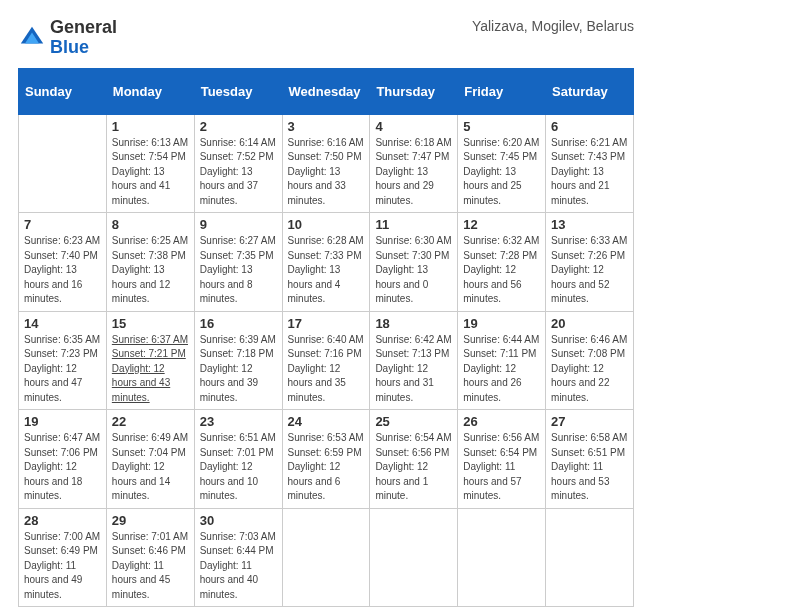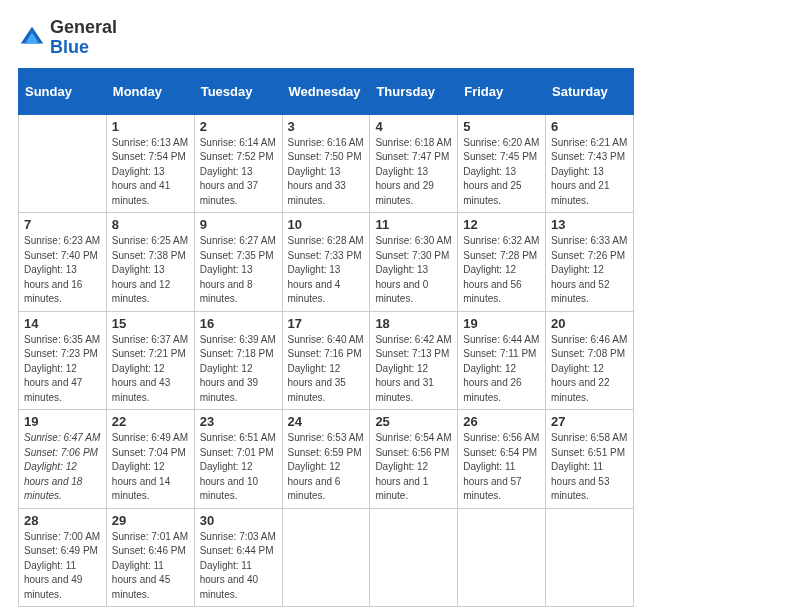--- a/index.html
+++ b/index.html
@@ -106,20 +106,21 @@
       <svg class="logo-icon" viewBox="0 0 40 40" xmlns="http://www.w3.org/2000/svg">
         <polygon points="20,4 36,28 4,28" fill="#1565c0"></polygon>
         <polygon points="20,12 30,28 10,28" fill="#42a5f5"></polygon>
       </svg>
       <div class="logo-text">
         <span class="general">General</span><br>
         <span class="blue">Blue</span>
       </div>
     </div>
     <div class="title-block">
+      <div class="location">Yalizava, Mogilev, Belarus</div>
     </div>
   </div>
 
   <table class="calendar">
     <thead>
       <tr>
         <th>Sunday</th>
         <th>Monday</th>
         <th>Tuesday</th>
         <th>Wednesday</th>
@@ -214,21 +215,21 @@
         </tr>
         <tr class="week-row">
           <td>
             <div class="day-number">14</div>
             <div class="day-info" style="white-space: pre-line;">Sunrise: 6:35 AM
 Sunset: 7:23 PM
 Daylight: 12 hours and 47 minutes.</div>
           </td>
           <td>
             <div class="day-number">15</div>
-            <div class="day-info" style="white-space: pre-line;">Sunrise: 6:37 AM
+            <div class="day-info" style="white-space: pre-line; text-decoration: underline;">Sunrise: 6:37 AM
 Sunset: 7:21 PM
 Daylight: 12 hours and 43 minutes.</div>
           </td>
           <td>
             <div class="day-number">16</div>
             <div class="day-info" style="white-space: pre-line;">Sunrise: 6:39 AM
 Sunset: 7:18 PM
 Daylight: 12 hours and 39 minutes.</div>
           </td>
           <td>
@@ -252,21 +253,21 @@
           <td>
             <div class="day-number">20</div>
             <div class="day-info" style="white-space: pre-line;">Sunrise: 6:46 AM
 Sunset: 7:08 PM
 Daylight: 12 hours and 22 minutes.</div>
           </td>
         </tr>
         <tr class="week-row">
           <td>
             <div class="day-number">19</div>
-            <div class="day-info" style="white-space: pre-line; font-style: italic;">Sunrise: 6:47 AM
+            <div class="day-info" style="white-space: pre-line;">Sunrise: 6:47 AM
 Sunset: 7:06 PM
 Daylight: 12 hours and 18 minutes.</div>
           </td>
           <td>
             <div class="day-number">22</div>
             <div class="day-info" style="white-space: pre-line;">Sunrise: 6:49 AM
 Sunset: 7:04 PM
 Daylight: 12 hours and 14 minutes.</div>
           </td>
           <td>

